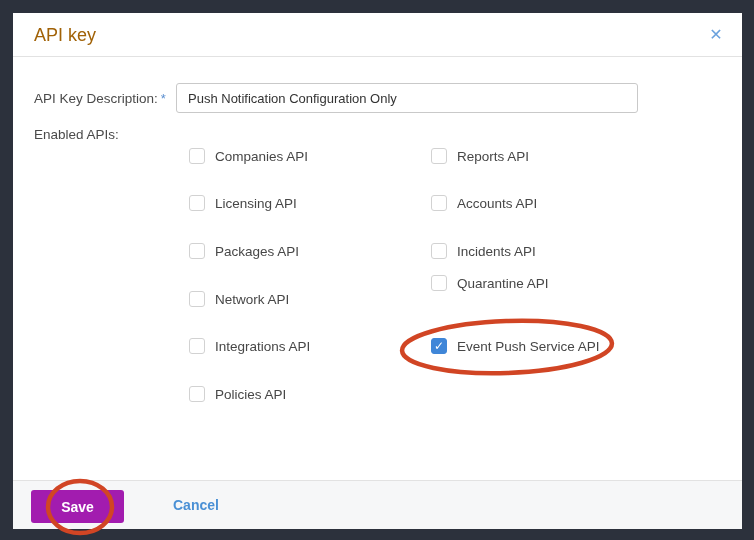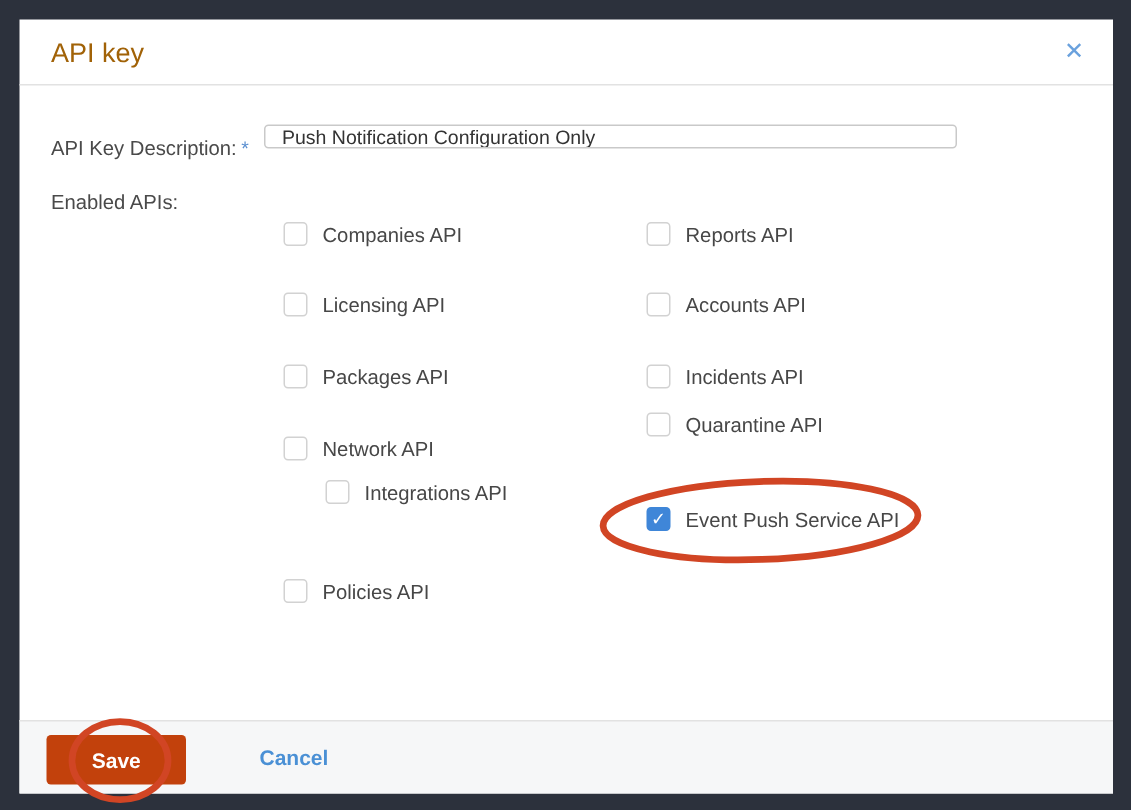--- a/index.html
+++ b/index.html
@@ -41,21 +41,21 @@
   .field-label {
     position: absolute;
     left: 21px; top: 78px;
     font-size: 13.5px;
     color: #4a4a4a;
   }
   .required-mark { color: #5b8fd0; margin-left: 3px; font-size: 13px; }
   .desc-input {
     position: absolute;
     left: 163px; top: 70px;
-    width: 462px; height: 16px;
+    width: 462px; height: 30px;
     border: 1px solid #c9c9c9;
     border-radius: 3px;
     padding: 0 11px;
     font-family: "Liberation Sans", "DejaVu Sans", sans-serif;
     font-size: 13px;
     color: #333333;
     outline: none;
     background: #ffffff;
   }
   .enabled-label {
@@ -100,21 +100,21 @@
     position: absolute;
     left: 0; top: 467px;
     width: 100%; height: 49px;
     background: #f6f7f8;
     border-top: 1px solid #e2e2e2;
   }
   .save-btn {
     position: absolute;
     left: 18px; top: 9px;
     width: 93px; height: 33px;
-    background: #c2410c;
+    background: #a21caf;
     border: none;
     border-radius: 3px;
     color: #ffffff;
     font-family: "Liberation Sans", "DejaVu Sans", sans-serif;
     font-size: 14px;
     font-weight: bold;
     cursor: pointer;
   }
   .cancel-link {
     position: absolute;
@@ -161,21 +161,21 @@
     <span class="cb-label">Companies API</span>
   </div>
   <div class="cb-item" style="left:176px; top:230px;">
     <span class="cb"></span>
     <span class="cb-label">Packages API</span>
   </div>
   <div class="cb-item" style="left:176px; top:278px;">
     <span class="cb"></span>
     <span class="cb-label">Network API</span>
   </div>
-  <div class="cb-item" style="left:176px; top:307px;margin-left:28px;">
+  <div class="cb-item" style="left:176px; top:325px;">
     <span class="cb"></span>
     <span class="cb-label">Integrations API</span>
   </div>
   <div class="cb-item" style="left:176px; top:373px;">
     <span class="cb"></span>
     <span class="cb-label">Policies API</span>
   </div>
 
   <div class="cb-item" style="left:418px; top:135px;">
     <span class="cb"></span>

